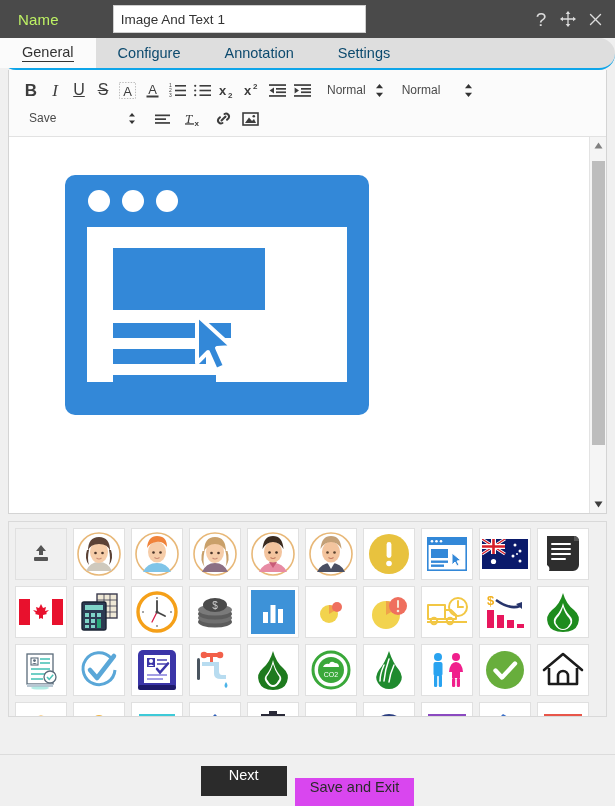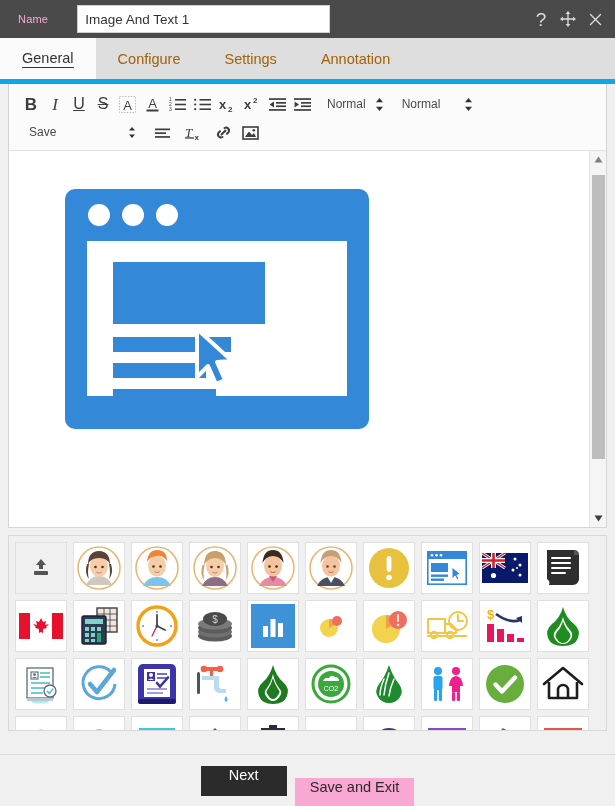--- a/index.html
+++ b/index.html
@@ -10,34 +10,34 @@
     font-family: "Liberation Sans", sans-serif;
     background: #f0f0f0;
   }
   #app { width: 615px; height: 806px; position: relative; background: #f0f0f0; }
 
   
   .titlebar {
     height: 38px; background: #4a4a4a; display: flex; align-items: center;
     padding: 0 10px 0 18px; position: relative;
   }
-  .titlebar .lbl { color: #f9a8d4; font-size: 11px; letter-spacing: .2px; }
+  .titlebar .lbl { color: #bef264; font-size: 15px; letter-spacing: .2px; }
   .name-input {
-    margin-left: 29px; width: 253px; height: 28px;
+    margin-left: 54px; width: 253px; height: 28px;
     background: #ffffff; border: 1px solid #cfcfcf;
     font-size: 13.5px; color: #333; padding: 0 7px;
     font-family: "Liberation Sans", sans-serif; outline: none;
   }
   .tb-icons { position: absolute; right: 8px; top: 0; height: 38px; display: flex; align-items: center; gap: 8px; }
   .tb-icons .ic { color: #dcdcdc; font-size: 19px; line-height: 1; cursor: pointer; width: 20px; text-align: center; }
   .tb-icons .ic svg { display: block; }
 
   
-  .tabbar { height: 46px; background: #dedede; display: flex; align-items: stretch; border-bottom: 5px solid #0ea5e9; }
-  .tab { display: flex; align-items: center; justify-content: center; font-size: 14.5px; color: #a16207; padding: 0 22px; cursor: pointer; min-width: 86px; }
+  .tabbar { height: 32px; background: #dedede; display: flex; align-items: stretch; border-bottom: 2px solid #0ea5e9; border-radius: 17px; }
+  .tab { display: flex; align-items: center; justify-content: center; font-size: 14.5px; color: #0c4a6e; padding: 0 22px; cursor: pointer; min-width: 86px; }
   .tab.active { background: #fbfbfb; color: #333333; }
   .tab.active .tab-underline { border-bottom: 1.5px solid #333; padding-bottom: 1px; }
 
   
   .editor-wrap { margin: 0 8px; background: #fbfbfb; border: 1px solid #d4d4d4; border-top: none; }
   .toolbar { padding: 6px 6px 4px 10px; border-bottom: 1px solid #e2e2e2; background: #fbfbfb; }
   .trow { display: flex; align-items: center; gap: 0px; height: 28px; }
   .tbtn { display: flex; align-items: center; justify-content: center; height: 26px; min-width: 24px; padding: 0 3px; cursor: pointer; color: #444; }
   .tbtn svg { display: block; }
   .tbtn .g { font-size: 16px; line-height: 1; color: #3d3d3d; }
@@ -59,21 +59,21 @@
   .prow { display: flex; gap: 6px; margin-bottom: 6px; }
   .pcell { width: 52px; height: 52px; background: #ffffff; border: 1px solid #e0e0e0; display: flex; align-items: center; justify-content: center; cursor: pointer; overflow: hidden; }
   .pcell.plain { background: #f0f0f0; }
   .pcell svg { display: block; }
 
   
   .footer { position: absolute; left: 0; right: 0; bottom: 0; height: 52px; background: #f0f0f0; border-top: 1px solid #dcdcdc; display: flex; align-items: center; justify-content: center; gap: 8px; }
   .btn { height: 30px; min-width: 86px; display: flex; align-items: flex-start; justify-content: center; font-size: 14.5px; cursor: pointer; padding: 0 14px; border: 1px solid transparent; }
   .btn-next { background: #2b2b2b; color: #ffffff; }
   .btn-cancel { background: #ffffff; color: #3a3a3a; border-color: #ffffff; }
-  .btn-save { background: #f9a8d4; color: #2b2b2b; margin-top: 24px; }
+  .btn-save { background: #d946ef; color: #2b2b2b; margin-top: 24px; }
 </style>
 </head>
 <body>
 
 <div id="app">
 
   <div class="titlebar">
     <span class="lbl">Name</span>
     <input class="name-input" type="text" value="Image And Text 1" style="">
     <div class="tb-icons">
@@ -104,24 +104,24 @@
   </div>
 
   <div class="tabbar">
     <div class="tab active">
       <span class="tab-underline">General</span>
     </div>
     <div class="tab">
       <span>Configure</span>
     </div>
     <div class="tab">
+      <span>Annotation</span>
+    </div>
+    <div class="tab">
       <span>Settings</span>
-    </div>
-    <div class="tab">
-      <span>Annotation</span>
     </div>
   </div>
 
   <div class="editor-wrap">
 
     <div class="toolbar">
 
       <div class="trow">
         <div class="tbtn">
             <span class="g" style="font-weight:bold;font-size:17px;">B</span>

